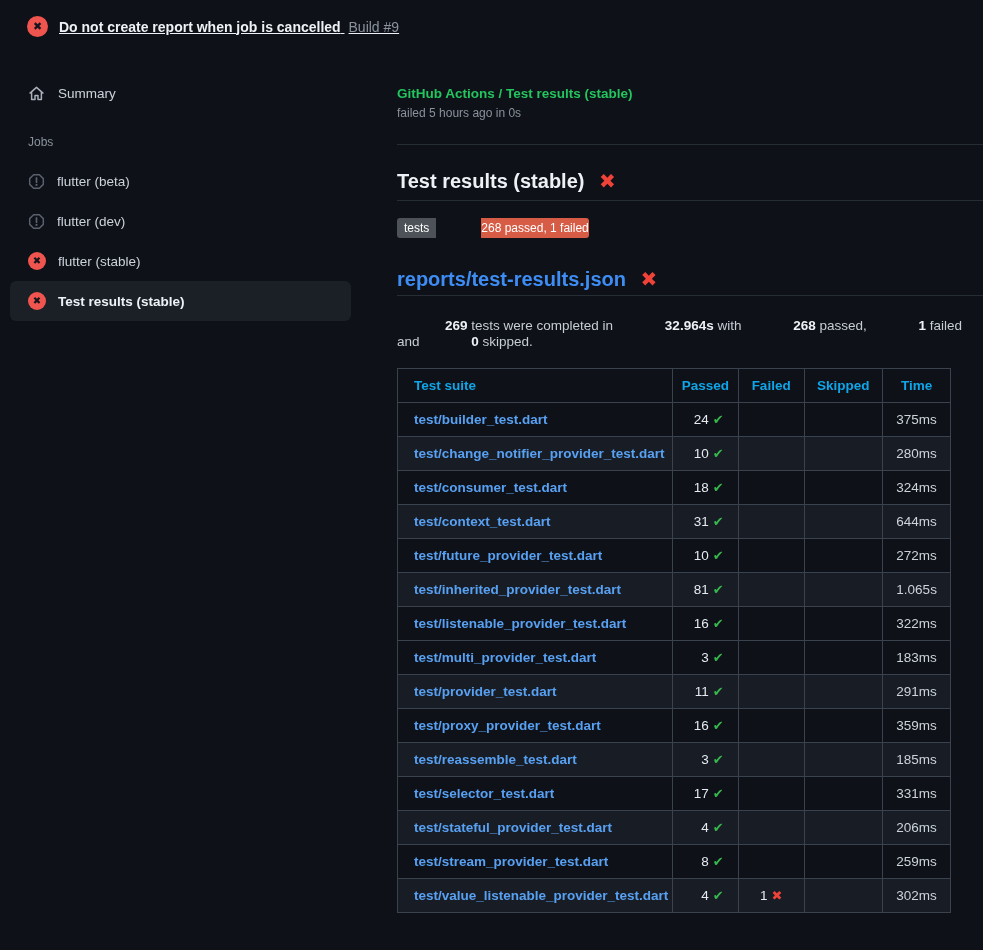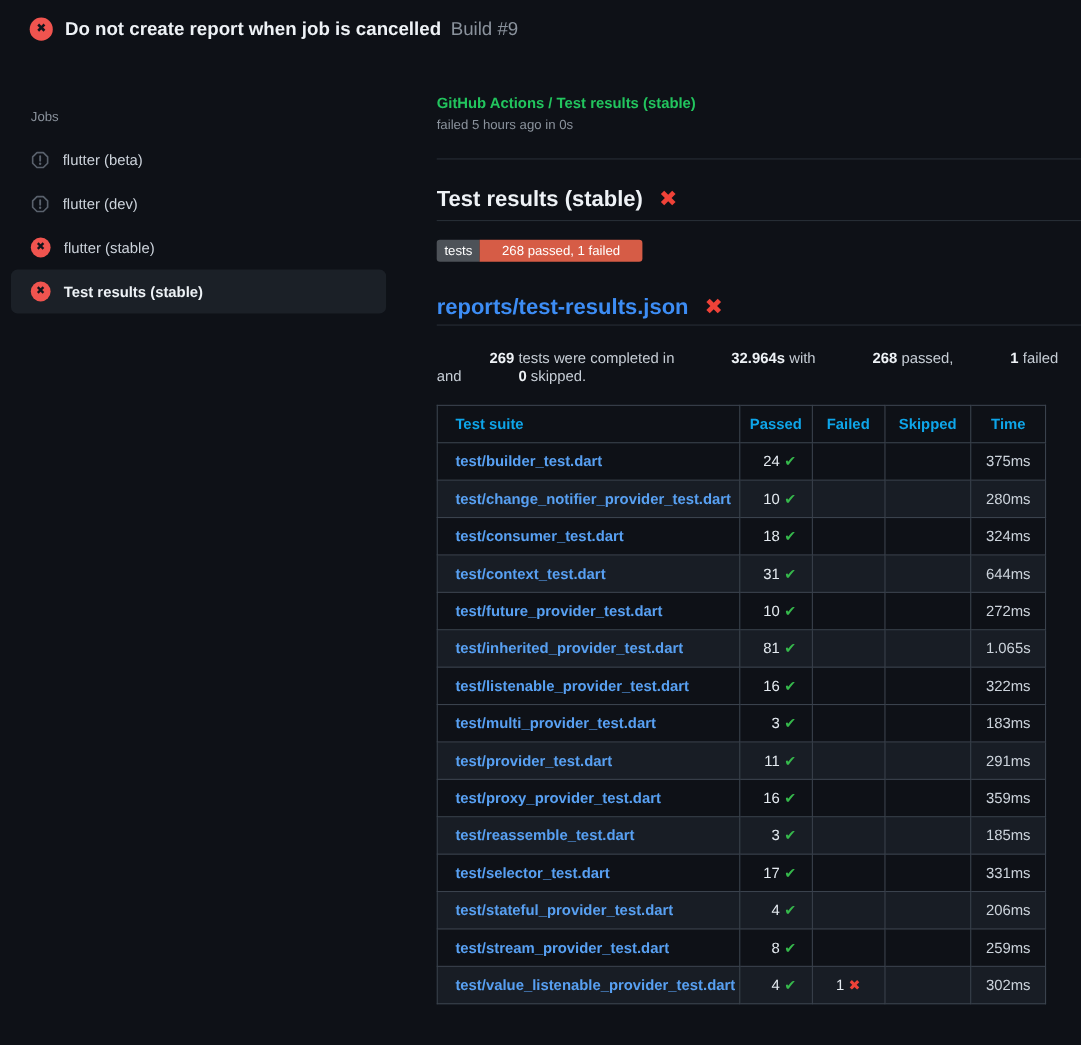--- a/index.html
+++ b/index.html
@@ -11,21 +11,21 @@
     font-family: "Liberation Sans", "DejaVu Sans", sans-serif;
     overflow: hidden;
   }
 
   
   .run-header {
     position: absolute;
     left: 27px; top: 16px;
     display: flex; align-items: center; gap: 11px;
   }
-  .run-title { font-size: 17px; font-weight: 700; color: #eef2f6; }
+  .run-title { font-size: 14px; font-weight: 700; color: #eef2f6; text-decoration: underline; }
   .run-title .build { font-weight: 400; color: #8a929c; margin-left: 4px; }
 
   
   .x-circle {
     display: inline-flex; align-items: center; justify-content: center;
     border-radius: 50%;
     background: var(--status-red, #f0544f);
     flex: 0 0 auto;
   }
   .x-circle.lg { width: 21px; height: 21px; }
@@ -77,21 +77,21 @@
     display: inline-flex; margin-top: 17px;
     font-size: 12px; line-height: 20px; color: #ffffff;
     white-space: nowrap;
   }
   .badge-label {
     background: var(--badge-label-bg, #4d5258);
     padding: 0 7px; border-radius: 3px 0 0 3px;
   }
   .badge-value {
     background: var(--badge-value-bg, #d65c46);
-    padding: 0 20px; border-radius: 0 3px 3px 0;
+    padding: 0 0; border-radius: 0 3px 3px 0; margin-left: 45px;
   }
 
   .report-heading {
     padding: 30px 0 4px 0;
     border-bottom: 1px solid #262d35;
     font-size: 20px; line-height: 23px; font-weight: 700;
   }
   .report-heading a {
     color: var(--heading-blue, #3d8df5); text-decoration: none; cursor: pointer;
   }
@@ -137,20 +137,26 @@
   <span class="x-circle lg">
     <span class="xg">✖</span>
   </span>
   <div class="run-title">
     <span>Do not create report when job is cancelled</span>
     <span class="build">Build #9</span>
   </div>
 </header>
 
 <nav class="sidebar">
+  <div class="summary-item">
+    <svg width="17" height="17" viewBox="0 0 16 16">
+      <path d="M1.9 7.6 L8 2.2 L14.1 7.6 M3.4 6.6 V13.6 H6.6 V9.8 H9.4 V13.6 H12.6 V6.6" fill="none" stroke="#a8b0ba" stroke-width="1.4" stroke-linejoin="round" stroke-linecap="round"></path>
+    </svg>
+    <span>Summary</span>
+  </div>
 
   <div class="jobs-label">Jobs</div>
 
   <div class="job-item">
     <svg width="17" height="17" viewBox="0 0 16 16">
       <path d="M5.3 1.6 H10.7 L14.4 5.3 V10.7 L10.7 14.4 H5.3 L1.6 10.7 V5.3 Z" fill="none" stroke="#59616c" stroke-width="1.4" stroke-linejoin="round"></path>
       <line x1="8" y1="4.6" x2="8" y2="8.6" stroke="#59616c" stroke-width="1.6" stroke-linecap="round"></line>
       <circle cx="8" cy="11.2" r="1" fill="#59616c"></circle>
     </svg>
     <span>flutter (beta)</span>

